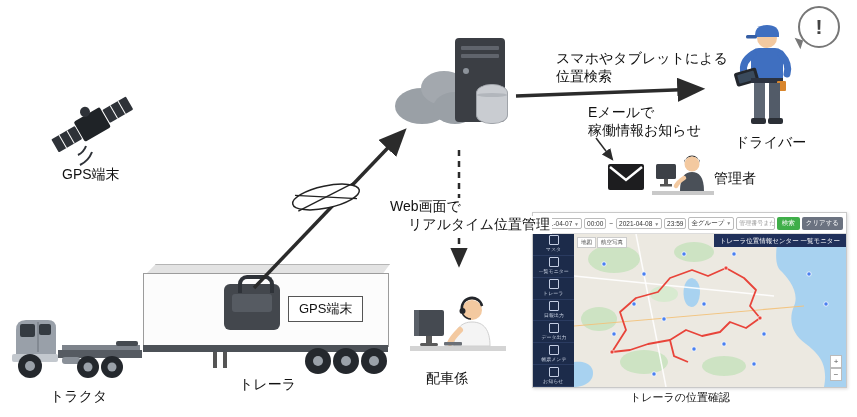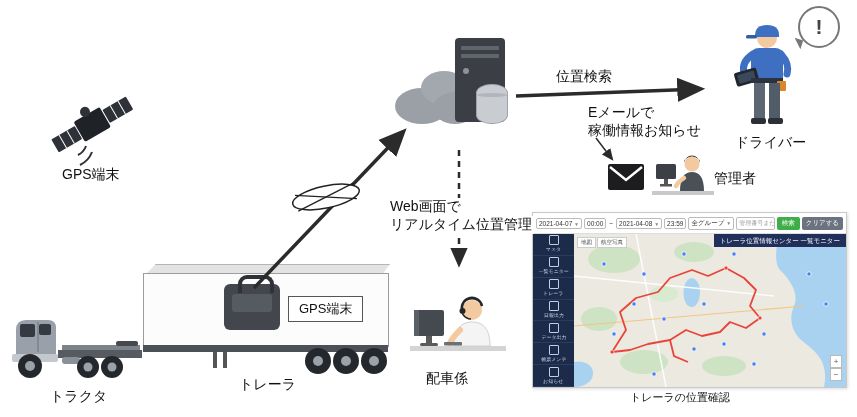--- a/index.html
+++ b/index.html
@@ -204,25 +204,26 @@
     <g transform="translate(326,197) rotate(-12)">
       <ellipse rx="34" ry="11" fill="#fff" stroke="#222" stroke-width="1.5"></ellipse>
       <line x1="-30" y1="-8" x2="30" y2="8" stroke="#222" stroke-width="1.3"></line>
       <line x1="-30" y1="8" x2="30" y2="-8" stroke="#222" stroke-width="1.3"></line>
     </g>
     <line x1="516" y1="96" x2="700" y2="89" stroke="#2b2b2b" stroke-width="3.5" marker-end="url(#ah)"></line>
     <line x1="459" y1="150" x2="459" y2="264" stroke="#2b2b2b" stroke-width="2.5" stroke-dasharray="6 5" marker-end="url(#ah)"></line>
     <line x1="596" y1="138" x2="612" y2="159" stroke="#2b2b2b" stroke-width="1.5" marker-end="url(#ah)"></line>
   </svg>
 
+  <div class="lbl" style="left:556px;top:50px">スマホやタブレットによる</div>
   <div class="lbl" style="left:556px;top:68px">位置検索</div>
   <div class="lbl" style="left:588px;top:104px">Eメールで</div>
   <div class="lbl" style="left:588px;top:122px">稼働情報お知らせ</div>
   <div class="lbl masked" style="left:388px;top:198px">Web画面で</div>
-  <div class="lbl masked" style="left:388px;top:216px">リアルタイム位置管理</div>
+  <div class="lbl masked" style="left:406px;top:216px">リアルタイム位置管理</div>
 
   <div class="map-panel">
     <div class="map-toolbar">
       <span class="ctl"><span>2021-04-07</span> <span class="car">▼</span></span>
       <span class="ctl">00:00</span>
       <span class="tilde">~</span>
       <span class="ctl"><span>2021-04-08</span> <span class="car">▼</span></span>
       <span class="ctl">23:59</span>
       <span class="ctl"><span>全グループ</span> <span class="car">▼</span></span>
       <span class="searchbox">管理番号または車両名、ナンバーを入力</span>

